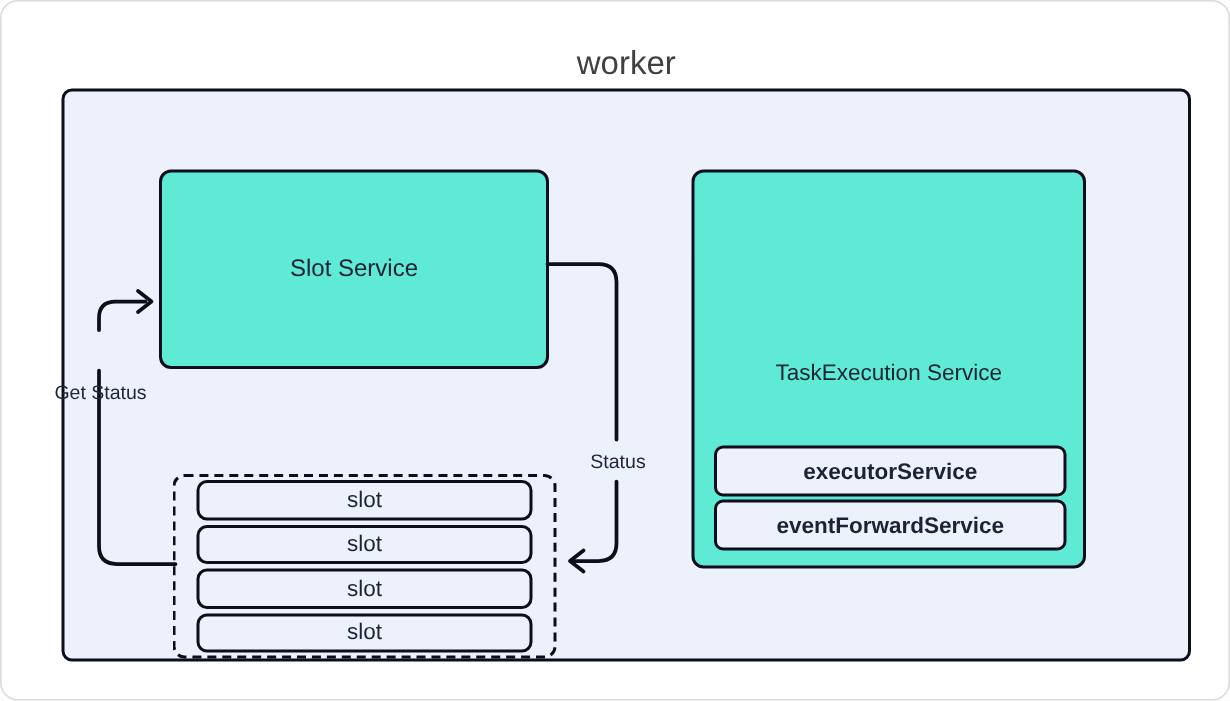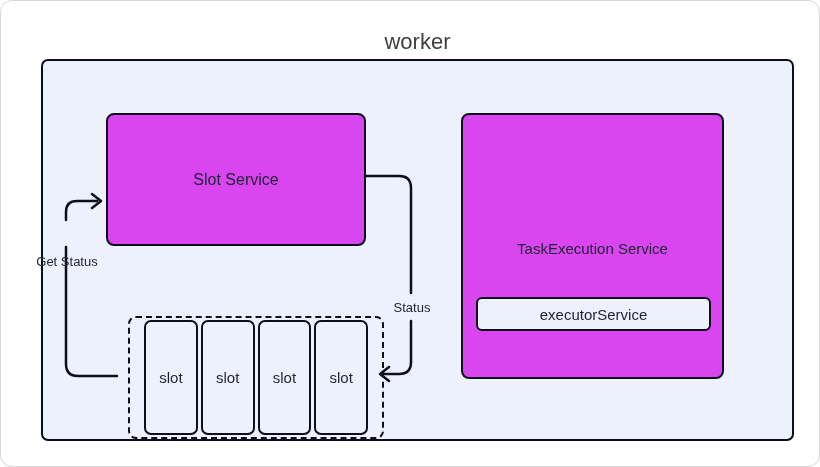--- a/index.html
+++ b/index.html
@@ -33,21 +33,21 @@
     left: 40px;
     top: 58px;
     width: 753px;
     height: 382px;
     background: #edf1fb;
     border: 2.5px solid #0c0e1e;
     border-radius: 7px;
   }
   .node {
     position: absolute;
-    background: #d946ef;
+    background: #5eead4;
     border: 2.5px solid #0c0e1e;
     border-radius: 8px;
   }
   .node-label {
     position: absolute;
     left: 0;
     right: 0;
     text-align: center;
     font-size: 15px;
     line-height: 20px;
@@ -74,34 +74,36 @@
     left: 13px;
     width: 235px;
     height: 34px;
     background: #edf1fb;
     border: 2px solid #0c0e1e;
     border-radius: 6px;
     display: flex;
     align-items: center;
     justify-content: center;
     font-size: 15px;
+    font-weight: bold;
   }
   .sub-node.executor { top: 182px; }
   .sub-node.event-forward { top: 218px; }
   .slot-pool {
     position: absolute;
-    left: 85px;
+    left: 72px;
     top: 255px;
     width: 256px;
     height: 123px;
     border: 2px dashed #0c0e1e;
     border-radius: 8px;
     display: flex;
     gap: 3px;
     padding: 2px 14px;
+    flex-direction: column;
   }
   .slot {
     flex: 1;
     background: #edf1fb;
     border: 2.5px solid #0c0e1e;
     border-radius: 7px;
     display: flex;
     align-items: center;
     justify-content: center;
     font-size: 15px;
@@ -136,20 +138,23 @@
 
     <div class="node slot-service">
       <span class="nlbl">Slot Service</span>
     </div>
 
     <div class="node task-execution">
       <div class="node-label">TaskExecution Service</div>
       <div class="sub-node executor">
         <span>executorService</span>
       </div>
+      <div class="sub-node event-forward">
+        <span>eventForwardService</span>
+      </div>
     </div>
 
     <div class="slot-pool">
       <div class="slot">
         <span>slot</span>
       </div>
       <div class="slot">
         <span>slot</span>
       </div>
       <div class="slot">

